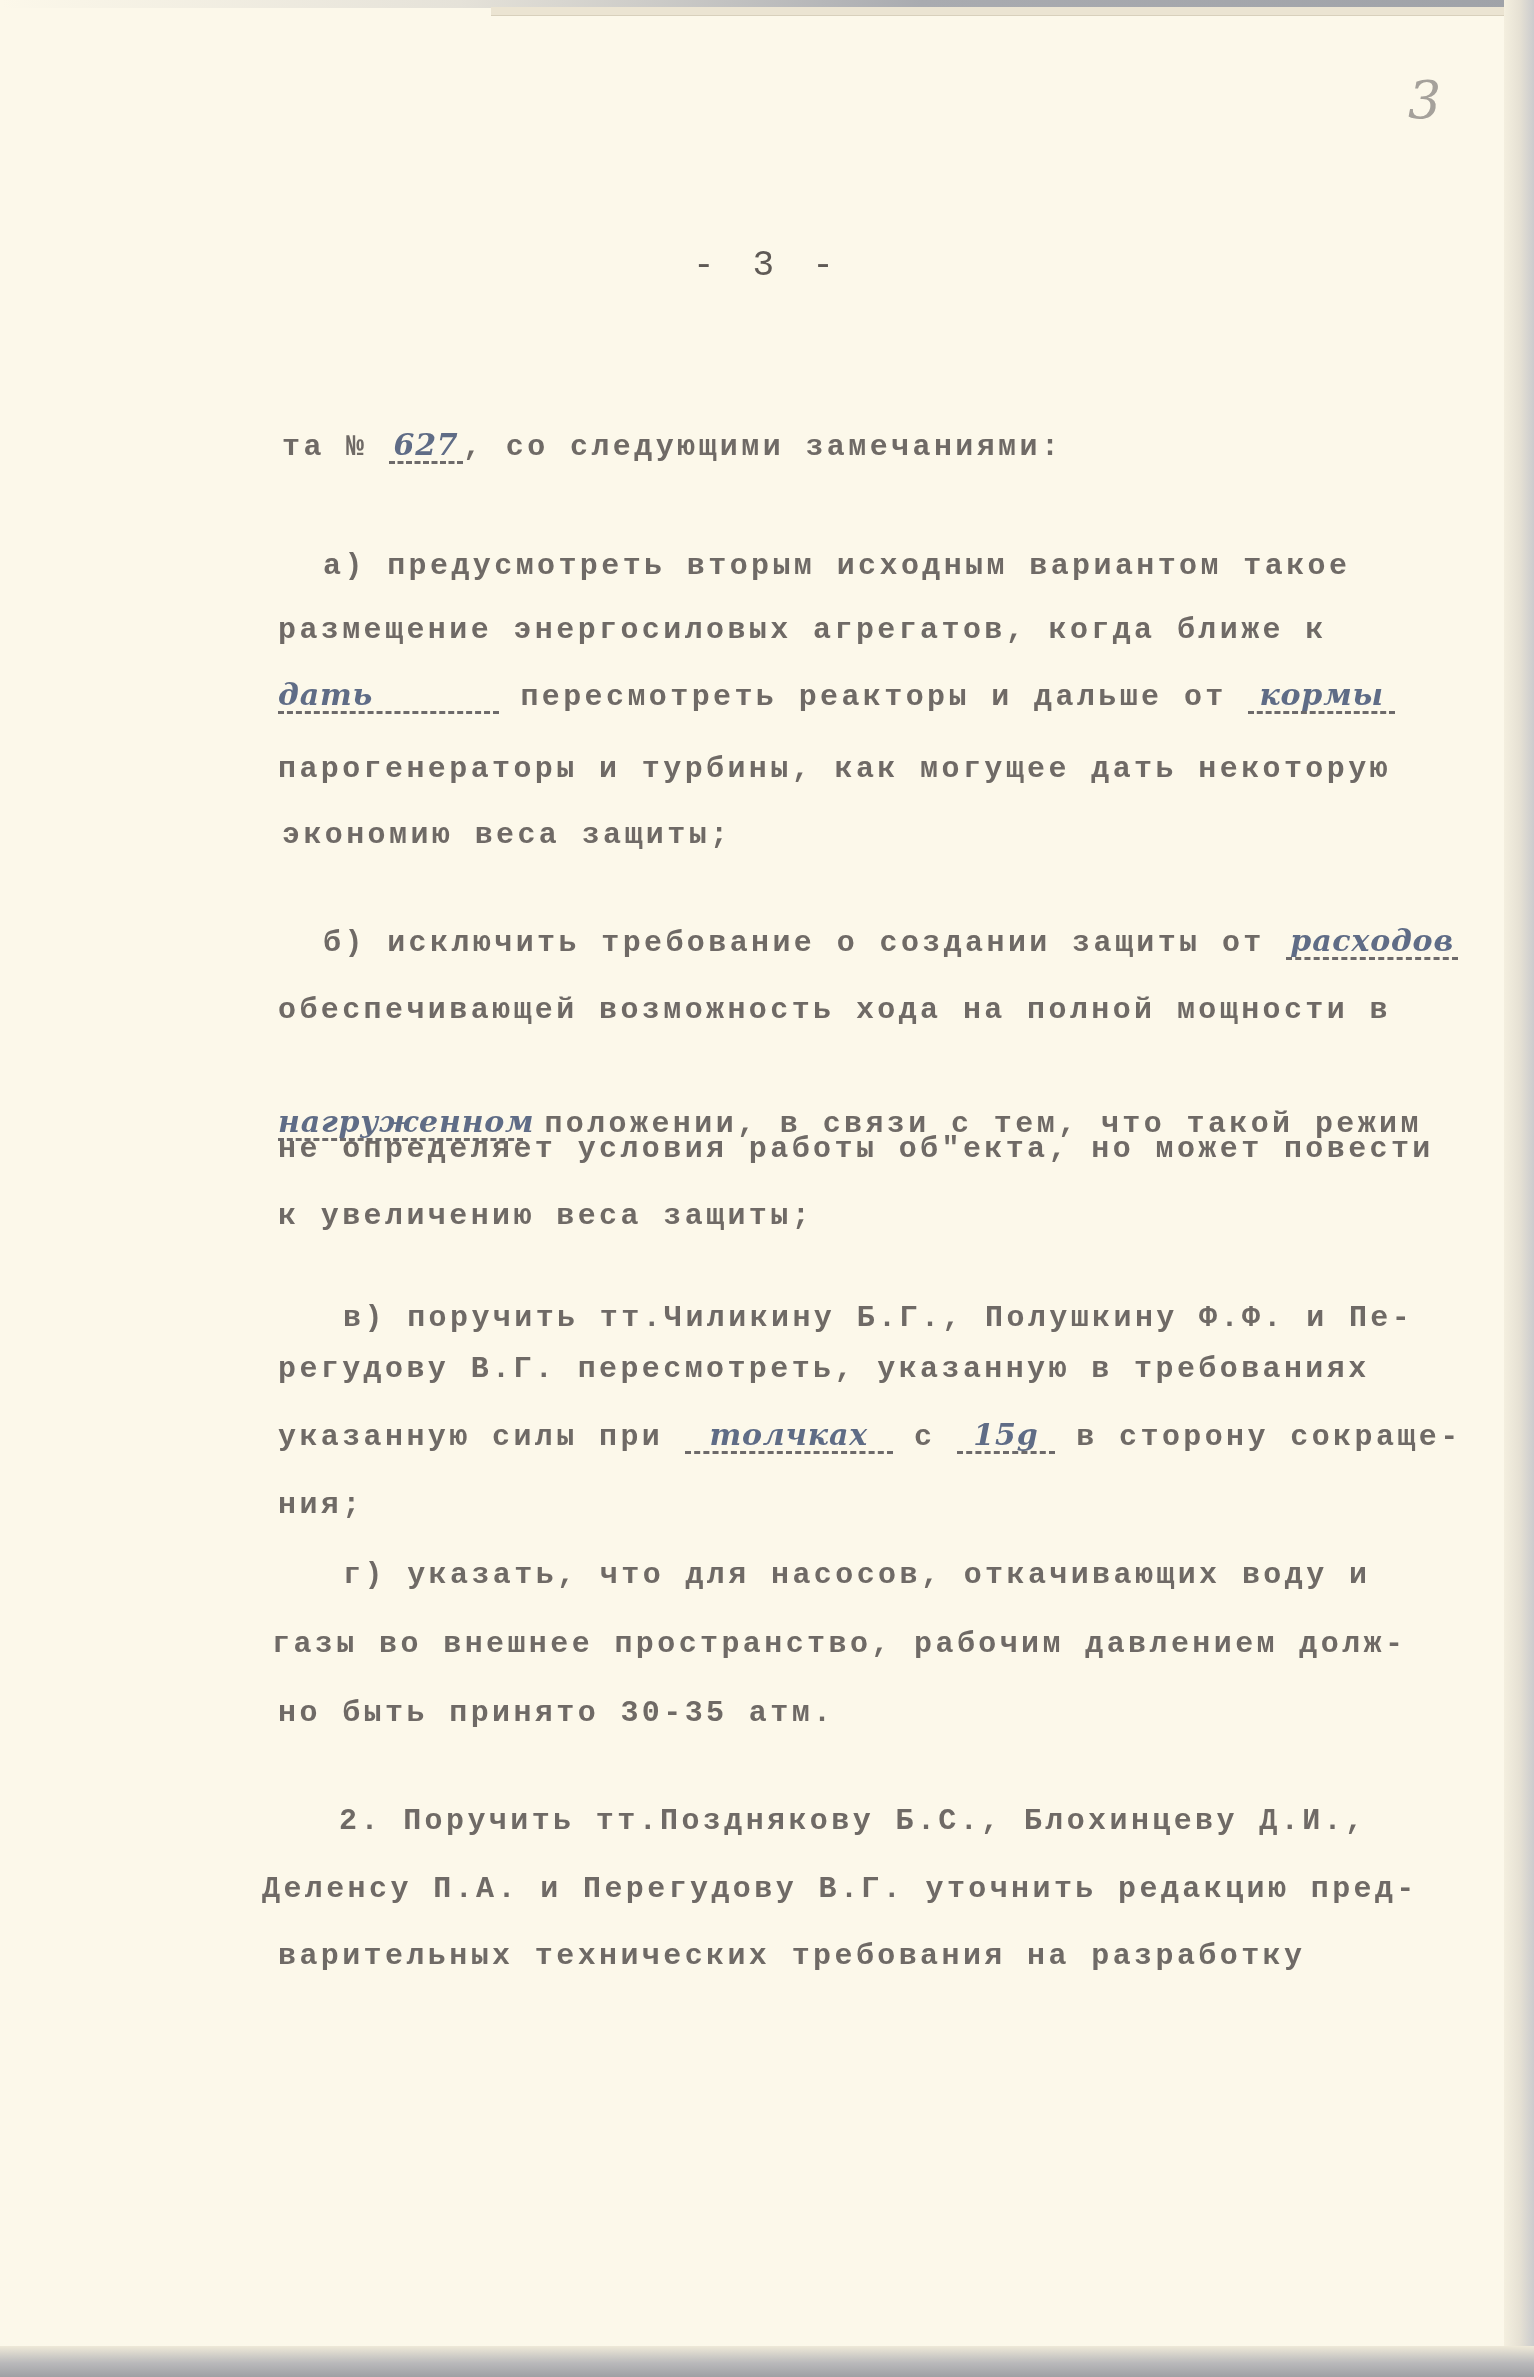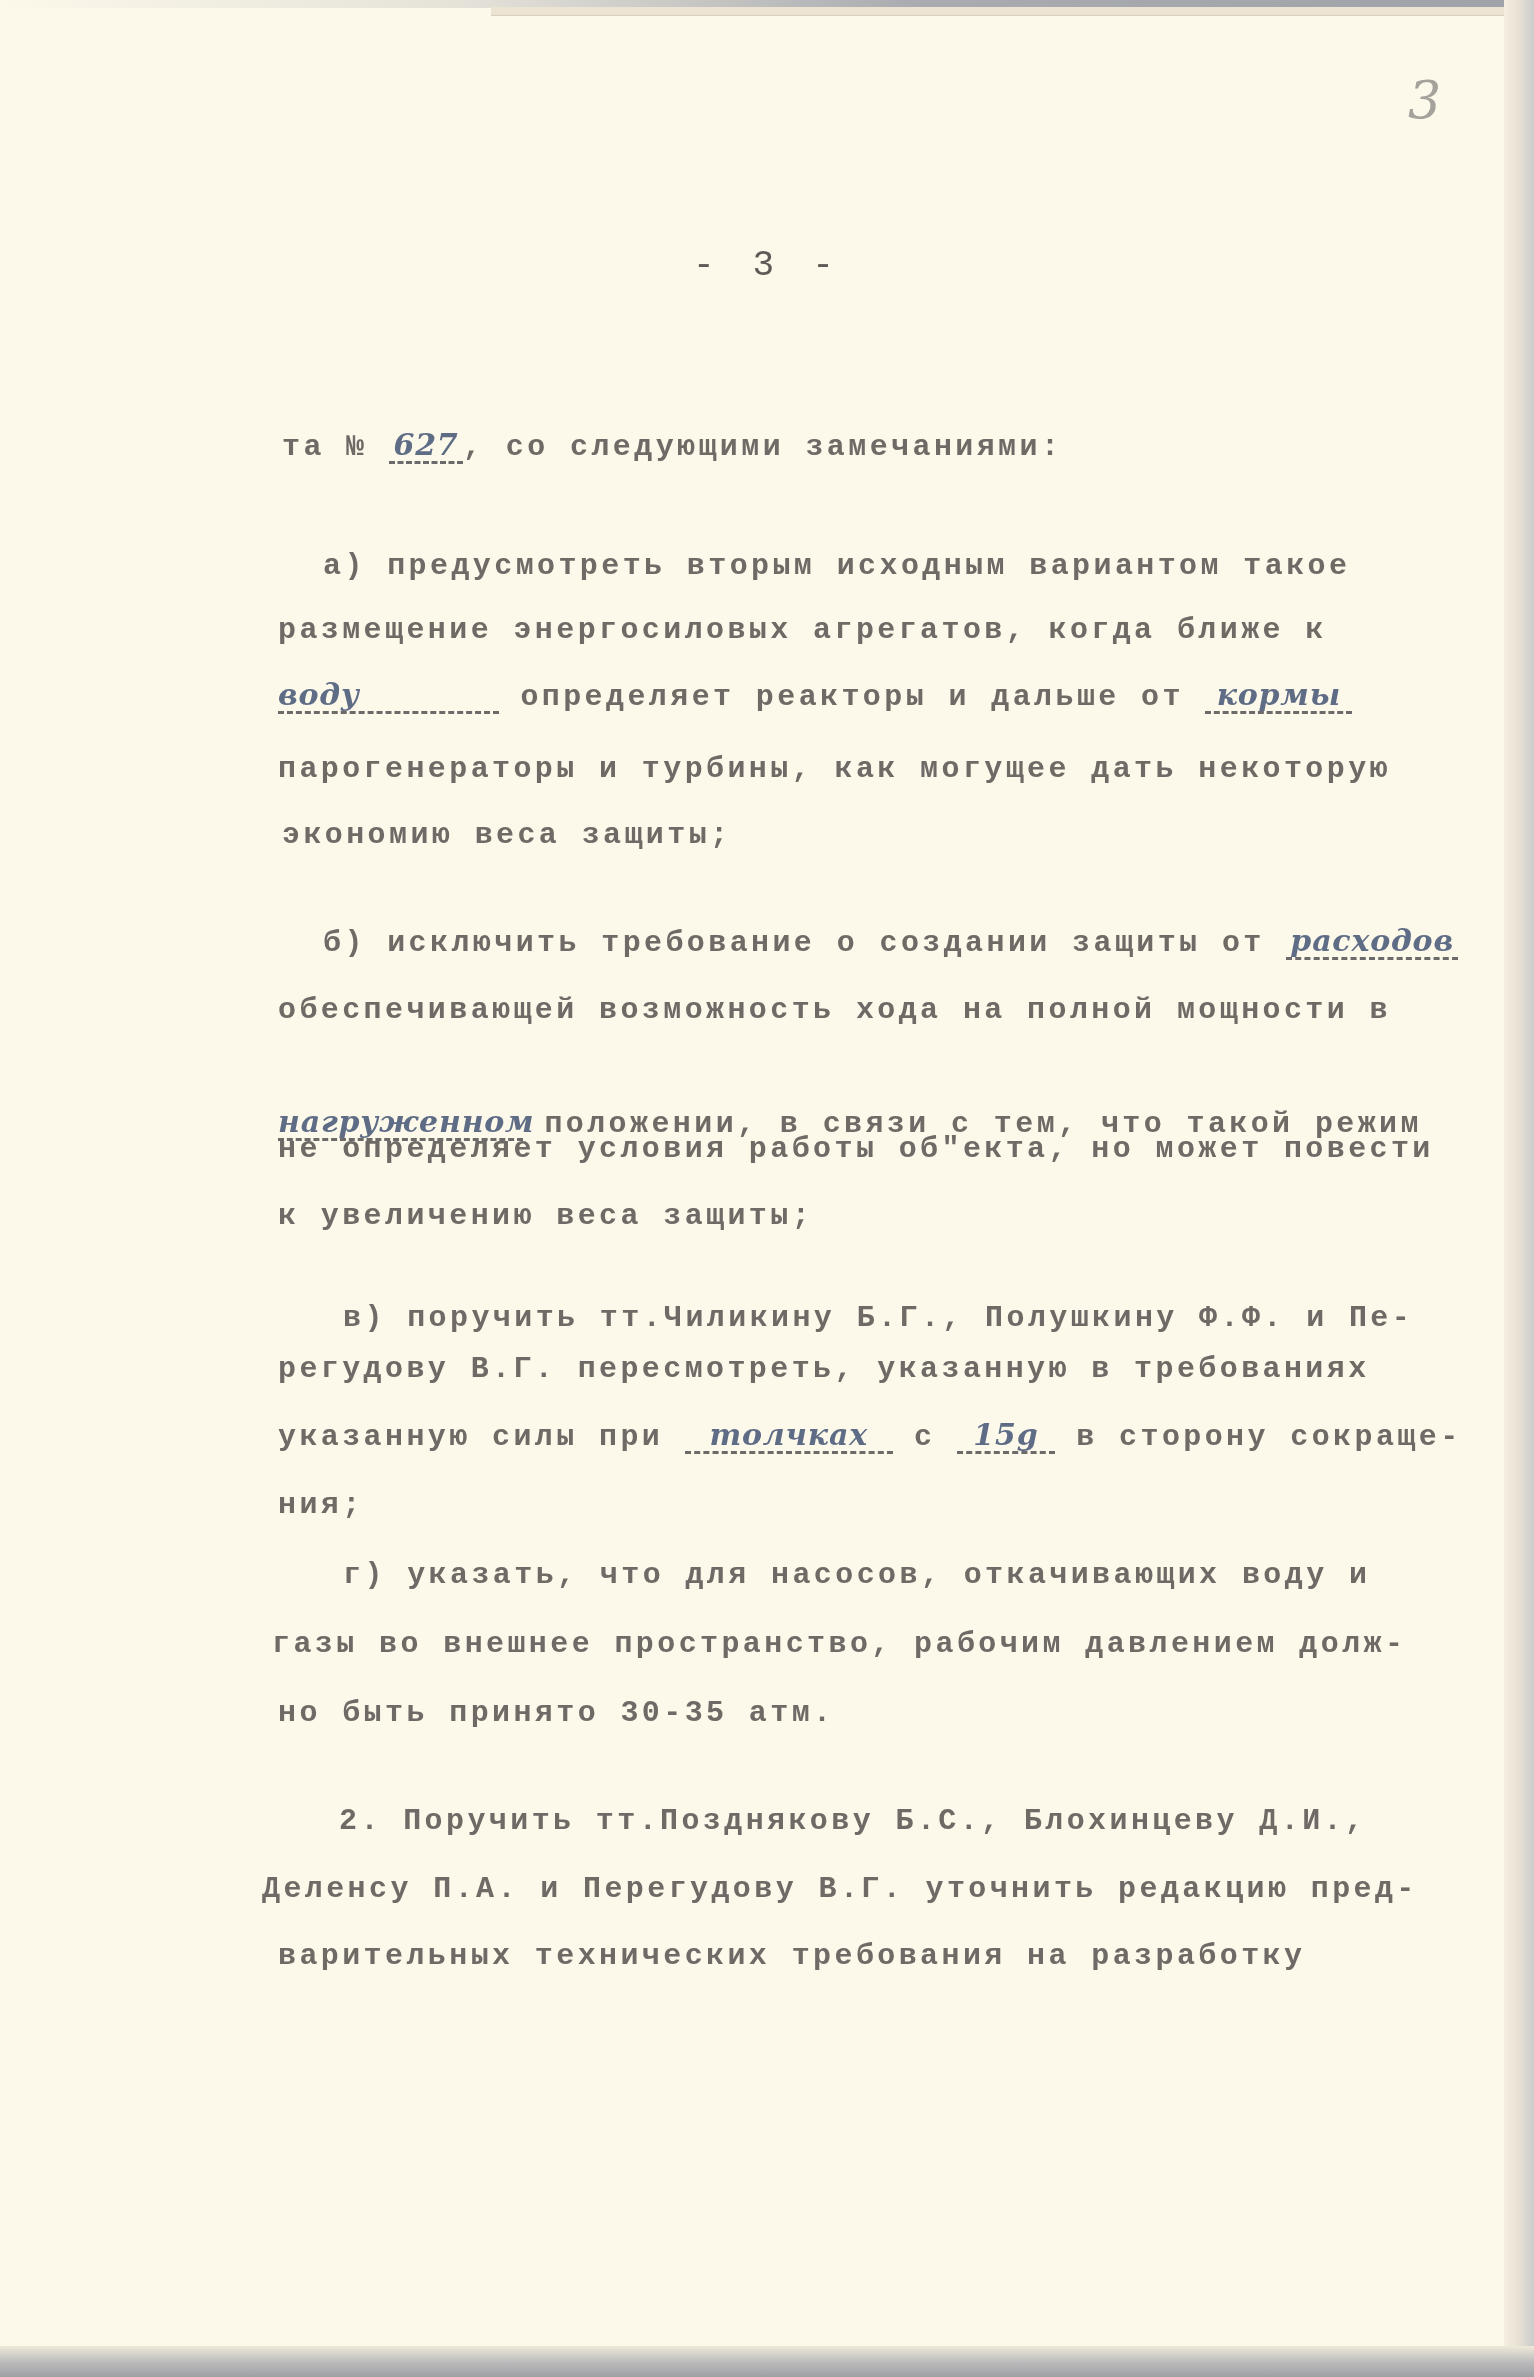--- a/index.html
+++ b/index.html
@@ -57,21 +57,21 @@
 <div class="folio">3</div>
 <div class="page-num">- 3 -</div>
 
 <div>
 
   <div class="line" style="left:282px; top:429px;"><span>та № </span><span class="hw" style="width:74px;">627</span><span>, со следующими замечаниями:</span></div>
 
   <div>
     <div class="line" style="left:323px; top:549px;">а) предусмотреть вторым исходным вариантом такое</div>
     <div class="line" style="left:278px; top:613px;">размещение энергосиловых агрегатов, когда ближе к</div>
-    <div class="line" style="left:278px; top:679px;"><span class="hw" style="width:221px; text-align:left;">воду</span><span> определяет реакторы и дальше от </span><span class="hw" style="width:147px;">кормы</span></div>
+    <div class="line" style="left:278px; top:679px;"><span class="hw" style="width:221px; text-align:left;">дать</span><span> пересмотреть реакторы и дальше от </span><span class="hw" style="width:147px;">кормы</span></div>
     <div class="line" style="left:278px; top:752px;">парогенераторы и турбины, как могущее дать некоторую</div>
     <div class="line" style="left:282px; top:818px;">экономию веса защиты;</div>
   </div>
 
   <div>
     <div class="line" style="left:323px; top:925px;"><span>б) исключить требование о создании защиты от </span><span class="hw" style="width:172px;">расходов</span></div>
     <div class="line" style="left:278px; top:993px;">обеспечивающей возможность хода на полной мощности в</div>
     <div class="line" style="left:278px; top:1061px;margin-top:45px;"><span class="hw" style="width:245px;">нагруженном</span><span> положении, в связи с тем, что такой режим</span></div>
     <div class="line" style="left:278px; top:1132px;">не определяет условия работы об"екта, но может повести</div>
     <div class="line" style="left:278px; top:1199px;">к увеличению веса защиты;</div>

